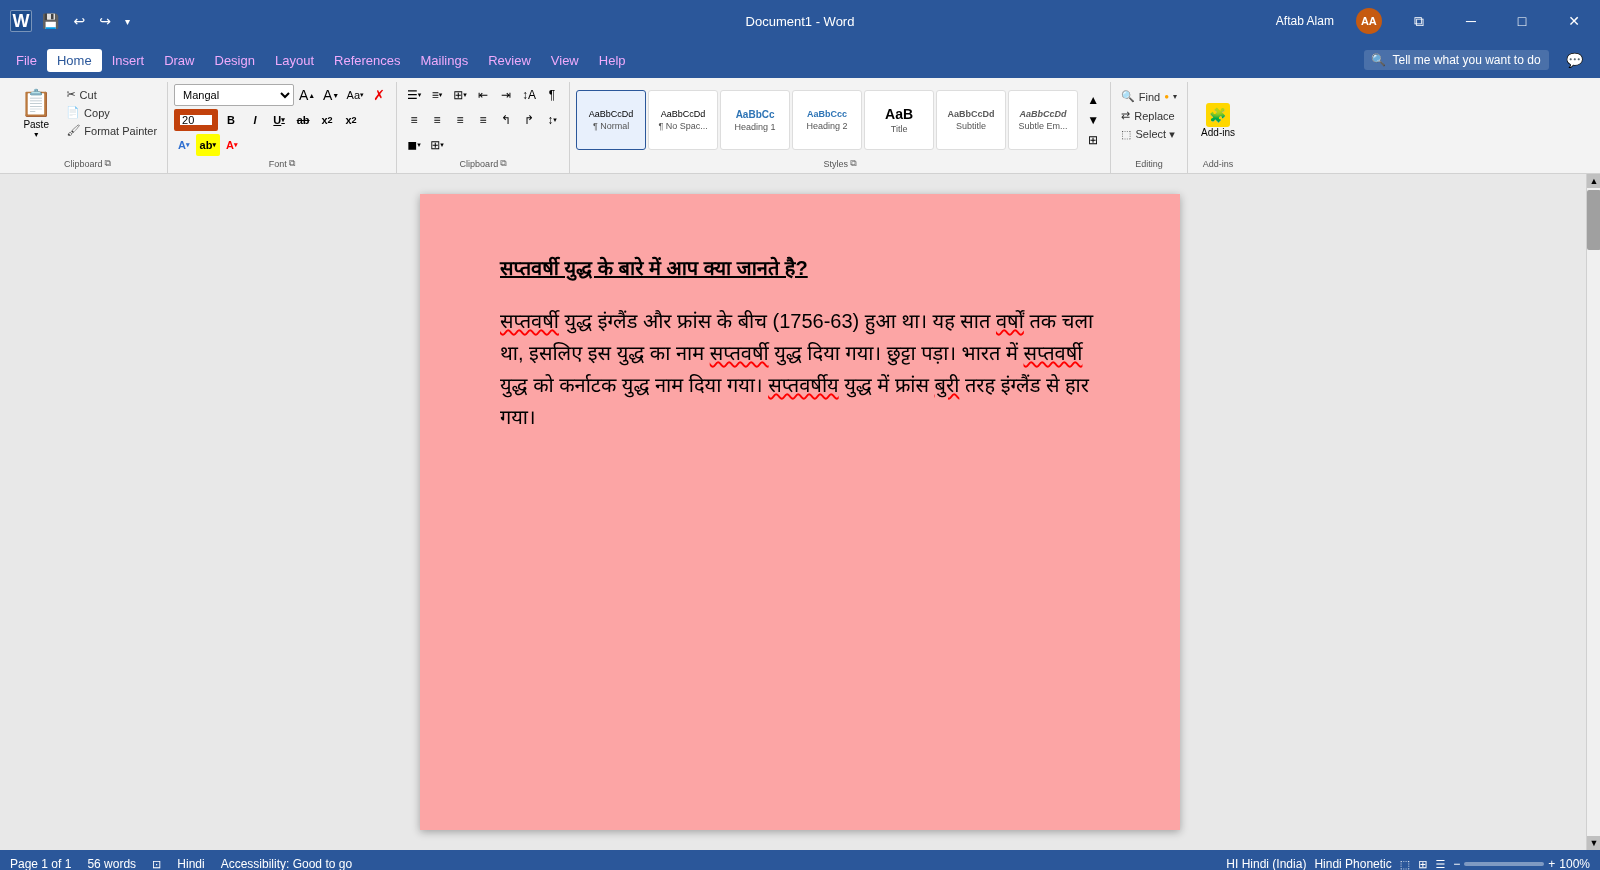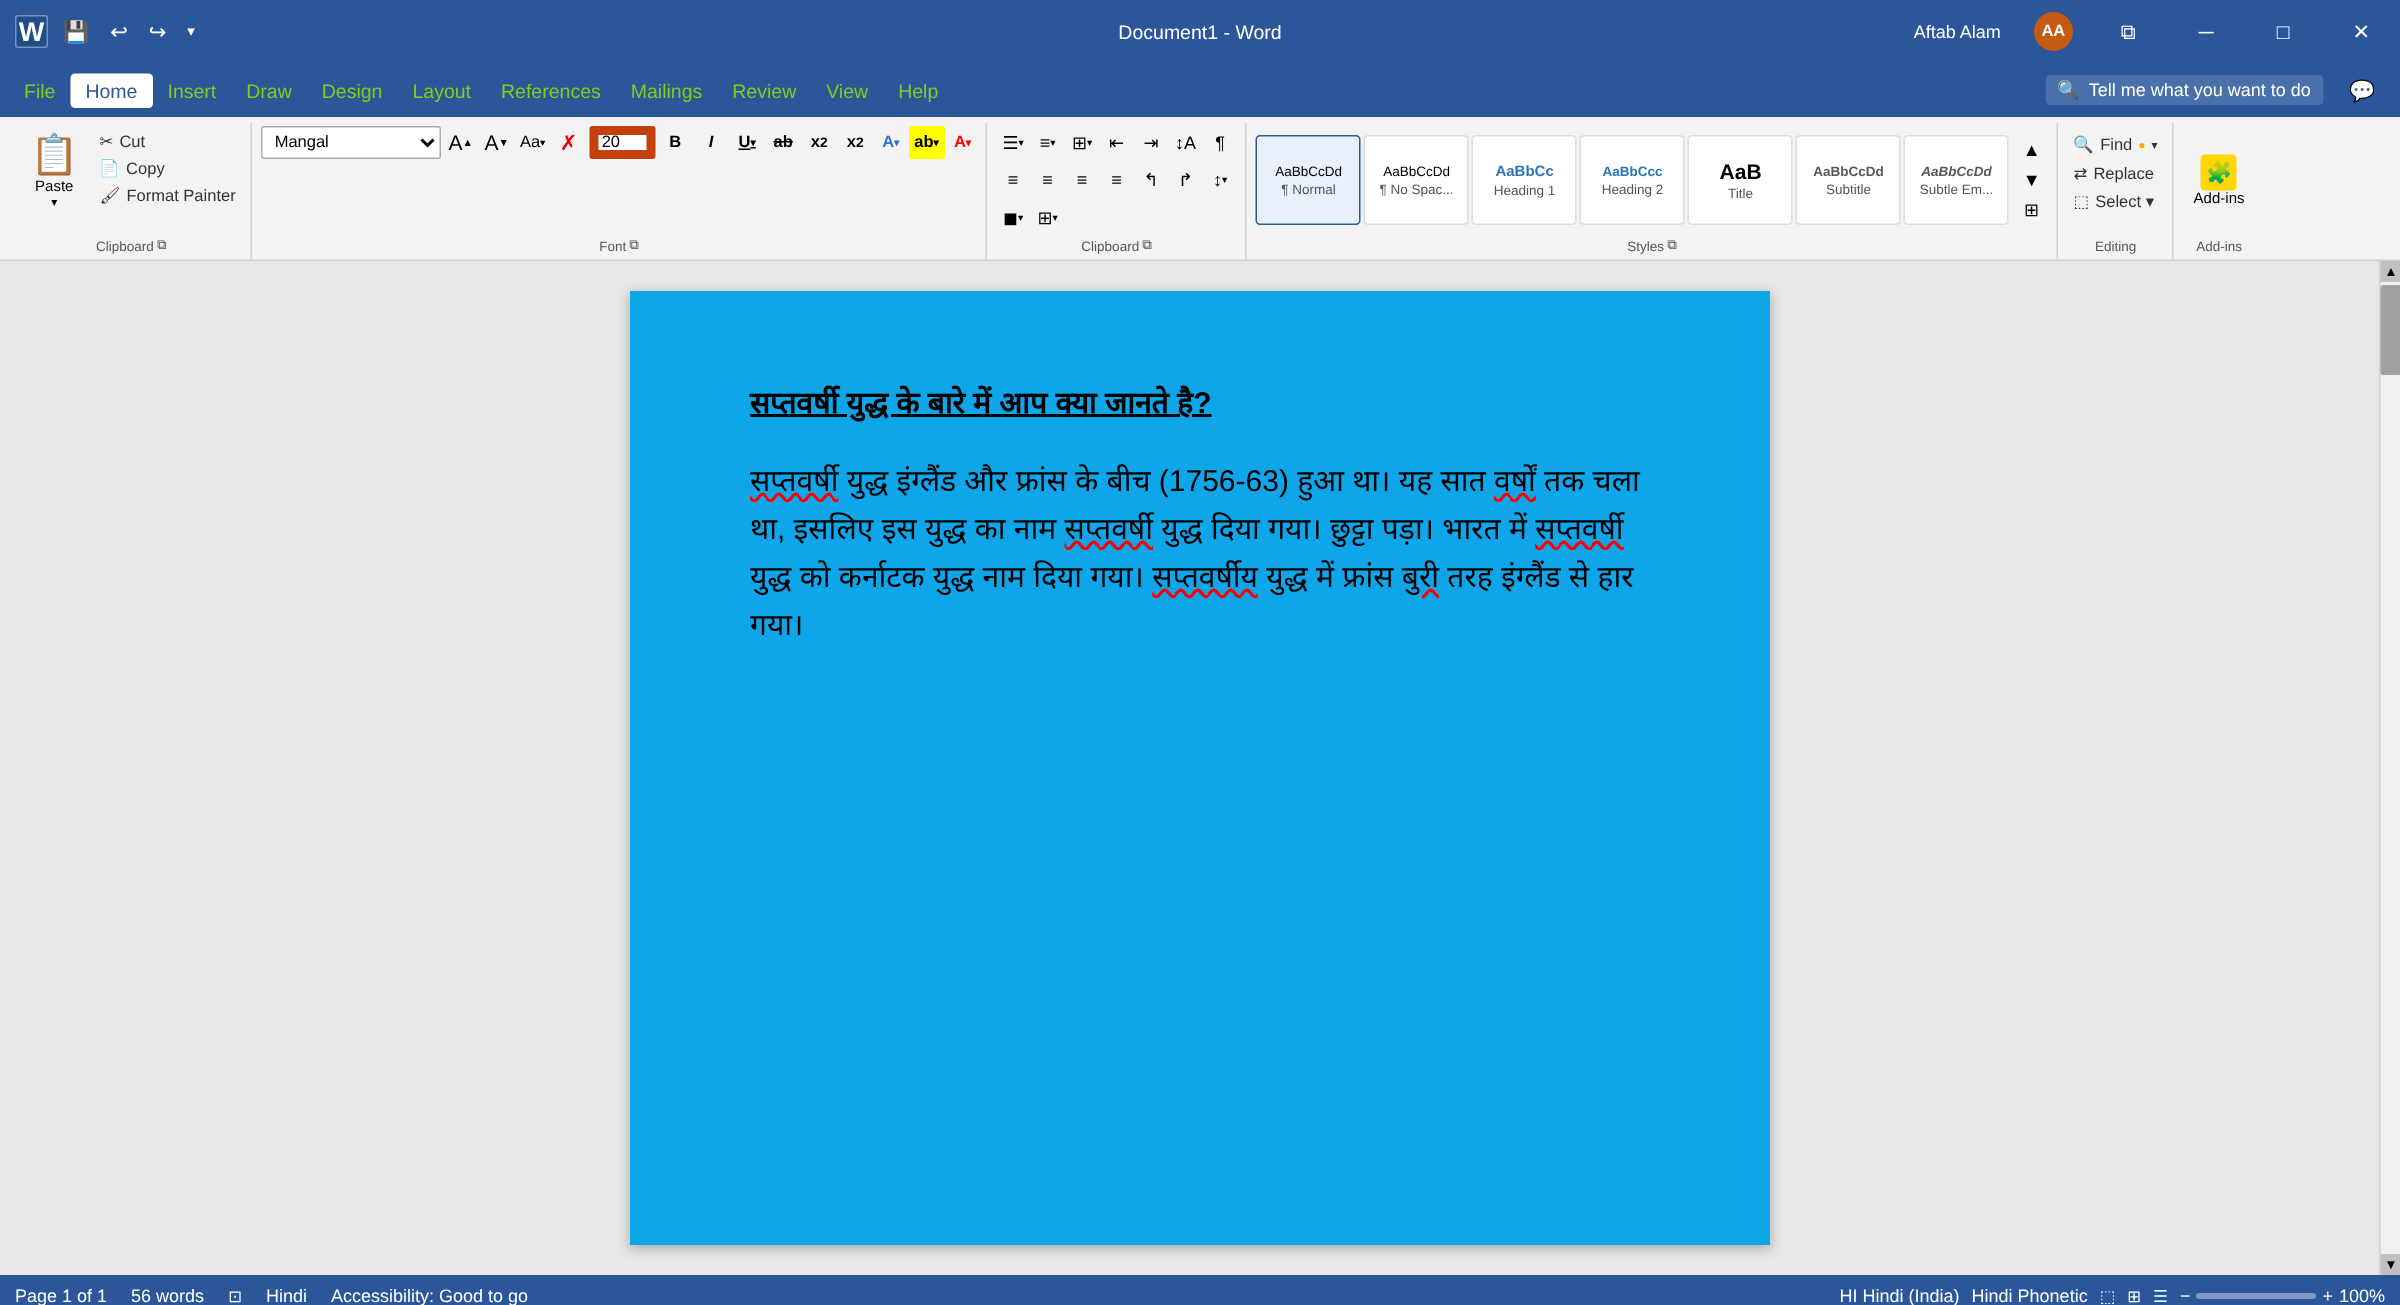--- a/index.html
+++ b/index.html
@@ -24,21 +24,21 @@
 
     
     .menu-bar {
       background: #2b579a;
       height: 36px;
       display: flex;
       align-items: center;
       padding: 0 6px;
     }
     .menu-item {
-      color: #84cc16;
+      color: #f0abfc;
       padding: 4px 10px;
       font-size: 13px;
       cursor: pointer;
       border-radius: 3px;
     }
     .menu-item:hover, .menu-item.active { background: rgba(255,255,255,0.2); }
     .menu-item.active { background: white; color: #2b579a; }
     .search-box {
       margin-left: auto;
       display: flex;
@@ -207,21 +207,21 @@
     .doc-area {
       background: #e8e8e8;
       display: flex;
       justify-content: center;
       padding: 20px;
       height: calc(870px - 42px - 36px - 88px - 28px);
       overflow-y: auto;
       position: relative;
     }
     .doc-page {
-      background: #0ea5e9;
+      background: #fca5a5;
       width: 760px;
       min-height: 600px;
       box-shadow: 0 2px 8px rgba(0,0,0,0.3);
       padding: 60px 80px;
     }
 
     
     .scrollbar-right {
       position: absolute;
       right: 0;
@@ -338,21 +338,21 @@
       </div>
     </div>
     <div class="ribbon-group-label">
       <span>Clipboard</span>
       <span>⧉</span>
     </div>
   </div>
 
   <div class="ribbon-group font-group">
     <div class="ribbon-group-content">
-      <div style="display:flex; flex-direction:row; gap:3px;">
+      <div style="display:flex; flex-direction:column; gap:3px;">
         <div class="font-row">
           <select class="font-select">
             <option>Mangal</option>
           </select>
           <button class="font-btn" style="font-size:14px;">A<sup style="font-size:7px;">▲</sup></button>
           <button class="font-btn" style="font-size:14px;">A<sup style="font-size:7px;">▼</sup></button>
           <button class="font-btn" style="font-size:11px;">Aa<span style="font-size:7px;">▾</span></button>
           <button class="font-btn" style="font-size:14px; color:#e00;">✗</button>
         </div>
         <div class="font-row">

